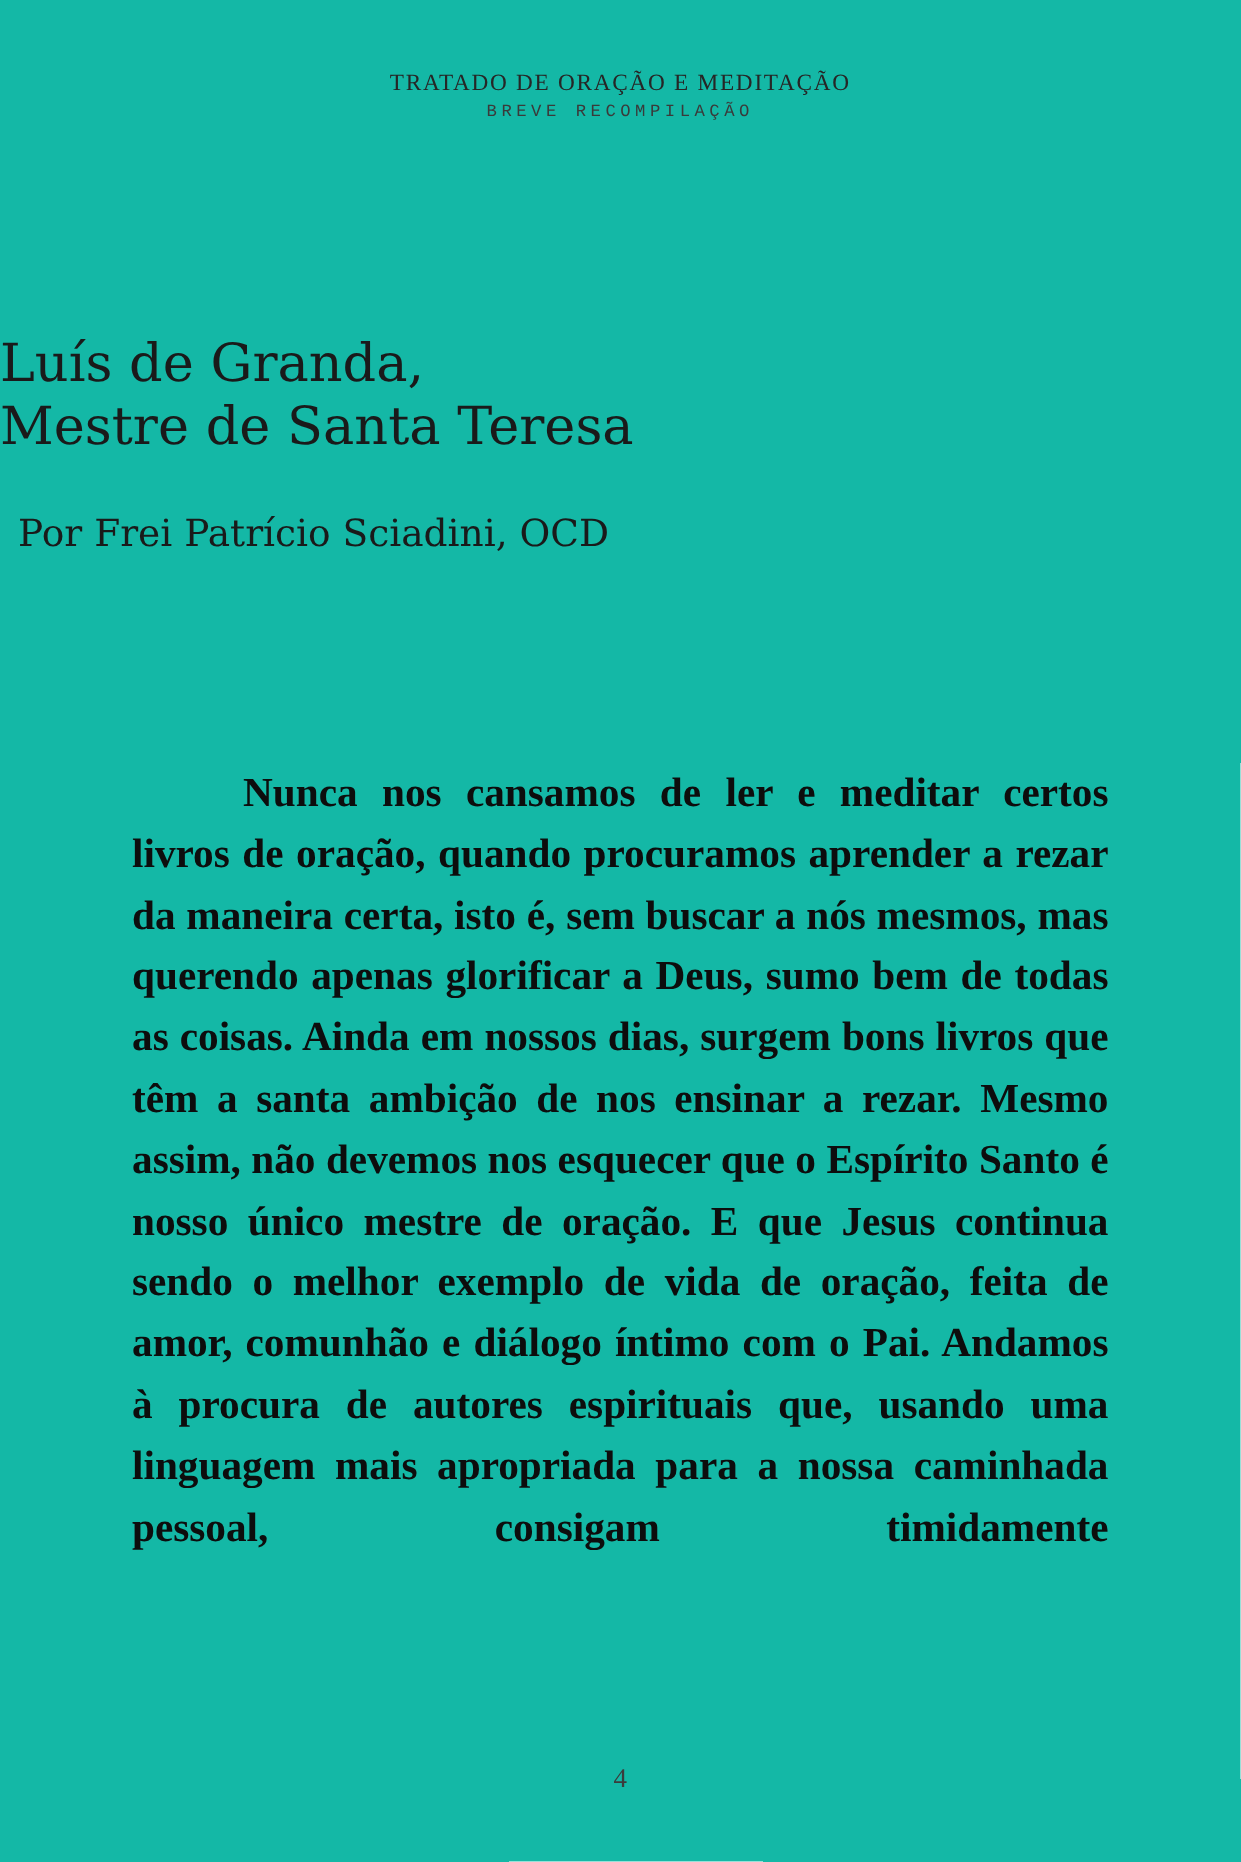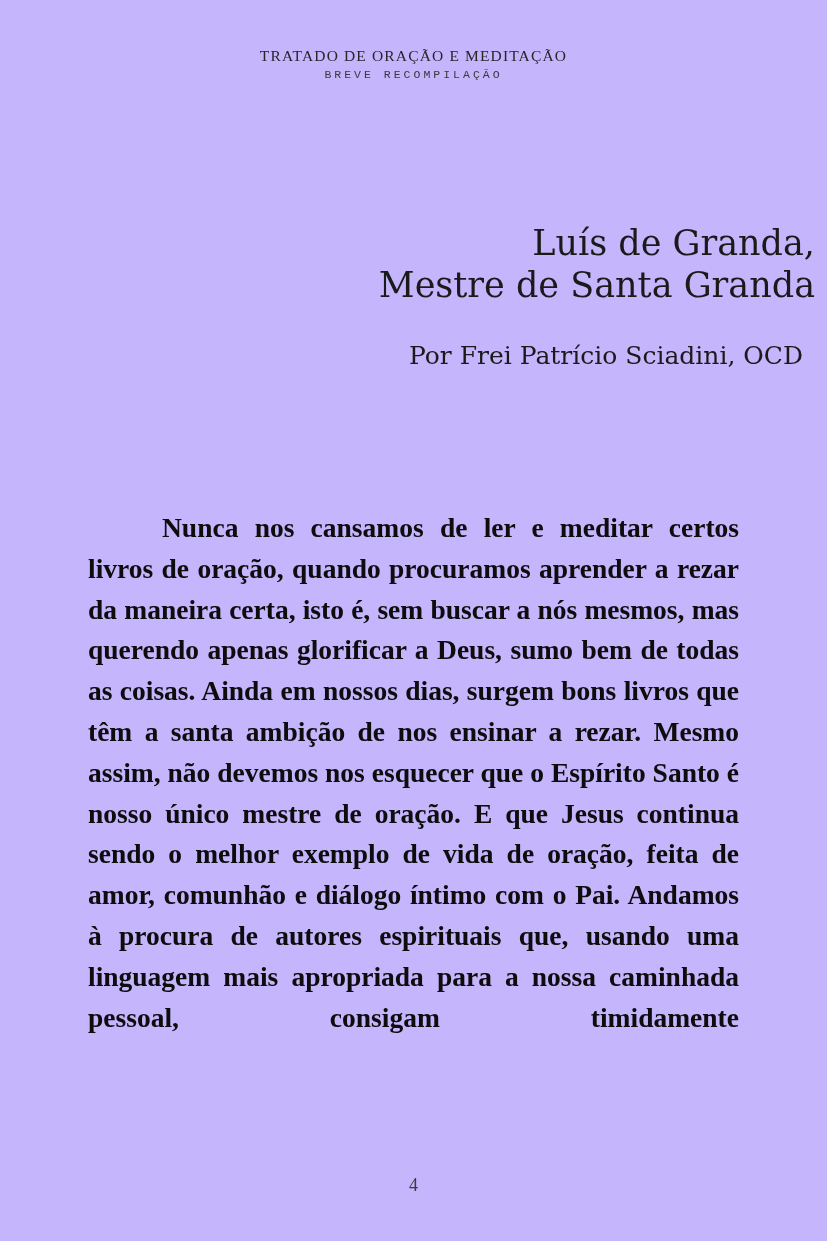--- a/index.html
+++ b/index.html
@@ -5,21 +5,21 @@
   html, body {
     margin: 0;
     padding: 0;
     background: #ffffff;
   }
 
   .page {
     position: relative;
     width: 827px;
     height: 1241px;
-    background: #c4b5fd;
+    background: #14b8a6;
     overflow: hidden;
     font-family: "Liberation Serif", "DejaVu Serif", serif;
     color: #111111;
   }
 
   
   .running-head {
     position: absolute;
     left: 0;
     right: 0;
@@ -47,21 +47,21 @@
     color: #3a3a3a;
     white-space: pre;
   }
 
   
   .title-block {
     position: absolute;
     left: 0;
     right: 12px;
     top: 222px;
-    text-align: right;
+    text-align: left;
   }
 
   .doc-title {
     margin: 0;
     font-family: "DejaVu Serif", "Liberation Serif", serif;
     font-weight: 300;
     font-size: 35px;
     line-height: 42px;
     color: #1a1a1a;
   }
@@ -129,21 +129,21 @@
 <div class="page">
 
   <div class="running-head">
     <span class="running-head-line1">TRATADO DE ORAÇÃO E MEDITAÇÃO</span>
     <span class="running-head-line2">BREVE RECOMPILAÇÃO</span>
   </div>
 
   <div class="title-block">
     <h1 class="doc-title">
       <span class="title-line">Luís de Granda,</span>
-      <span class="title-line">Mestre de Santa Granda</span>
+      <span class="title-line">Mestre de Santa Teresa</span>
     </h1>
     <p class="doc-byline">Por Frei Patrício Sciadini, OCD</p>
   </div>
 
   <div class="body-block">
     <p class="body-paragraph">Nunca nos cansamos de ler e meditar certos livros de oração, quando procuramos aprender a rezar da maneira certa, isto é, sem buscar a nós mesmos, mas querendo apenas glorificar a Deus, sumo bem de todas as coisas. Ainda em nossos dias, surgem bons livros que têm a santa ambição de nos ensinar a rezar. Mesmo assim, não devemos nos esquecer que o Espírito Santo é nosso único mestre de oração. E que Jesus continua sendo o melhor exemplo de vida de oração, feita de amor, comunhão e diálogo íntimo com o Pai. Andamos à procura de autores espirituais que, usando uma linguagem mais apropriada para a nossa caminhada pessoal, consigam timidamente</p>
   </div>
 
   <div class="folio">4</div>
 

